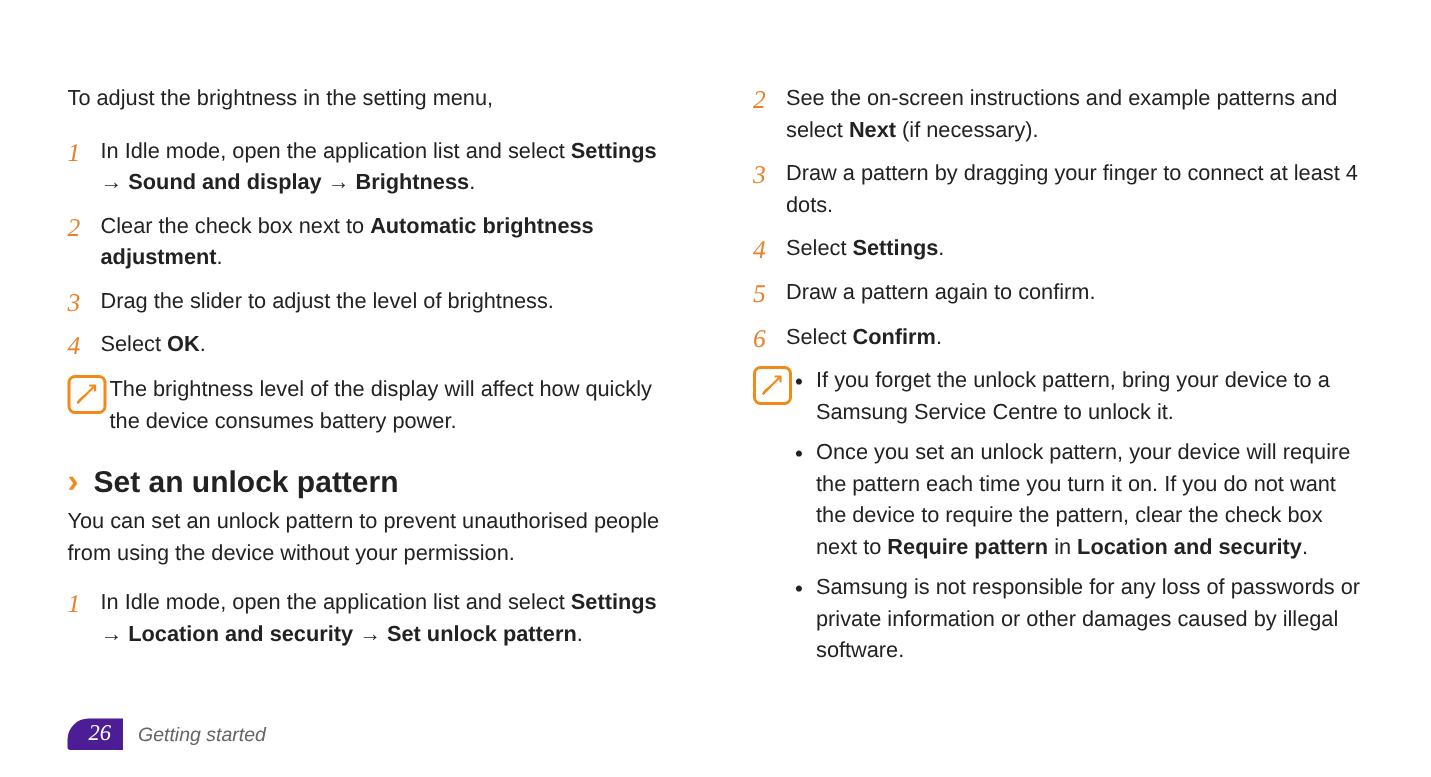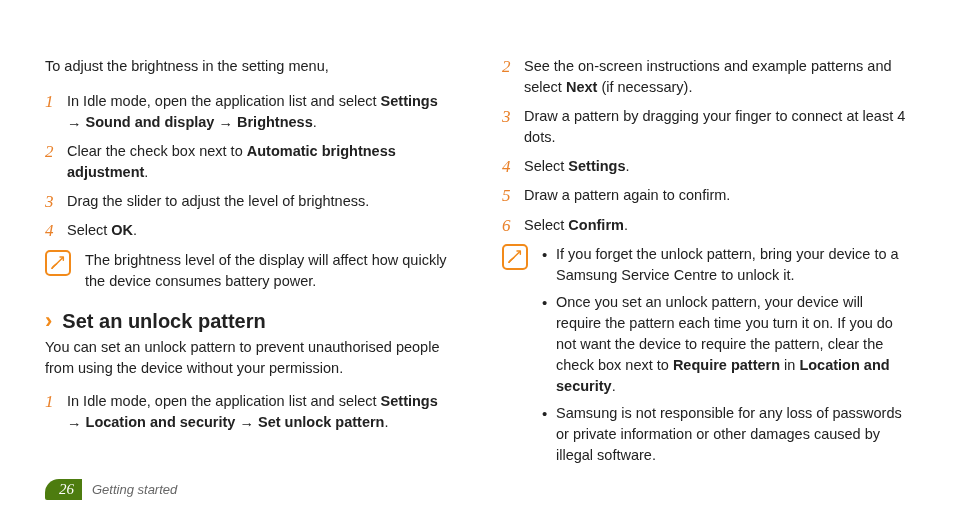--- a/index.html
+++ b/index.html
@@ -43,21 +43,21 @@
     line-height: 1.2;
     padding-top: 1px;
   }
   .step .text {
     flex: 1;
   }
   .b { font-weight: bold; }
   .note {
     display: flex;
     margin: 6px 0 18px 0;
-    gap: 12px;
+    gap: 0;
     font-size: 14.5px;
     line-height: 1.45;
   }
   .note .icon-wrap {
     width: 28px;
     flex-shrink: 0;
   }
   .note-icon-box {
     width: 26px;
     height: 26px;
@@ -106,21 +106,21 @@
     left: 45px;
     bottom: 18px;
     display: flex;
     align-items: center;
     gap: 10px;
     font-size: 13px;
     font-style: italic;
     color: #666;
   }
   .page-num {
-    background: #4d7c0f;
+    background: #4c1d95;
     color: #fff;
     font-style: italic;
     font-family: Georgia, serif;
     font-size: 15px;
     padding: 1px 8px 1px 14px;
     border-top-left-radius: 14px;
     border-bottom-left-radius: 2px;
     line-height: 1.3;
   }
 </style>

